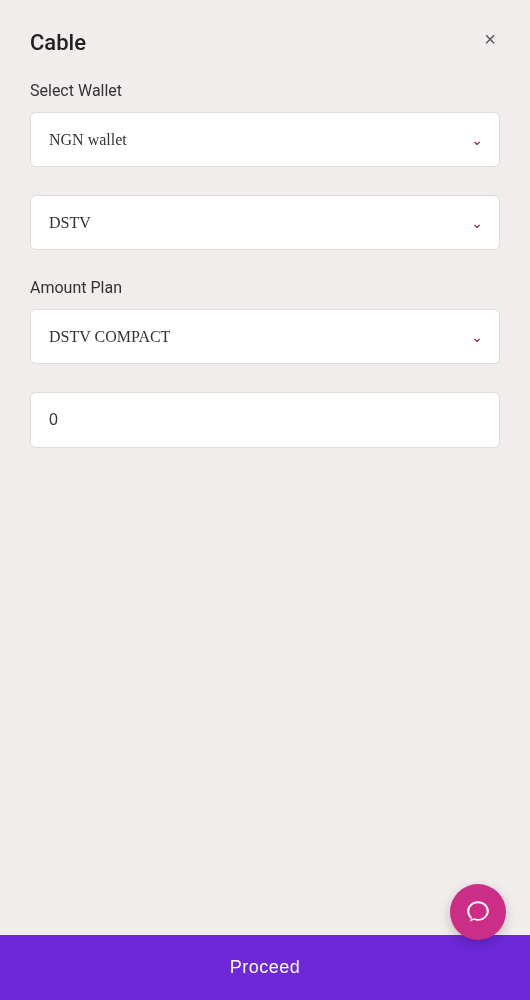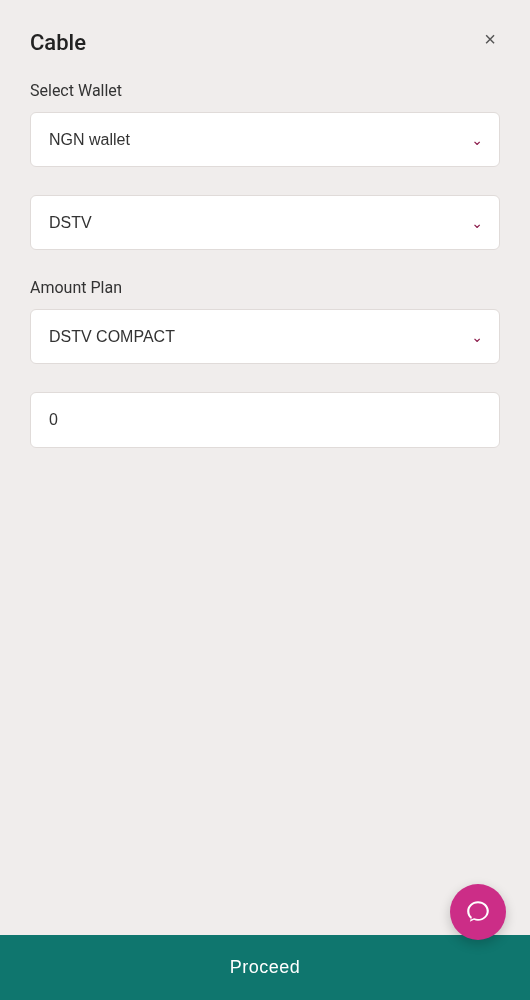--- a/index.html
+++ b/index.html
@@ -83,20 +83,21 @@
       width: 100%;
       appearance: none;
       -webkit-appearance: none;
       background: transparent;
       border: none;
       padding: 18px 50px 18px 18px;
       font-size: 16px;
       color: #333;
       cursor: pointer;
       outline: none;
+      font-family: Liberation Serif, serif;
     }
 
     .chevron-icon {
       position: absolute;
       right: 16px;
       top: 50%;
       transform: translateY(-50%);
       pointer-events: none;
       color: #8b1a4a;
       font-size: 14px;
@@ -115,21 +116,21 @@
     }
 
     .input-field::placeholder {
       color: #bbb;
     }
 
     
     .proceed-btn {
       width: 100%;
       padding: 22px;
-      background-color: #0f766e;
+      background-color: #6d28d9;
       color: #fff;
       border: none;
       font-size: 18px;
       cursor: pointer;
       letter-spacing: 0.5px;
       font-weight: 400;
     }
 
     
     .chat-bubble {

